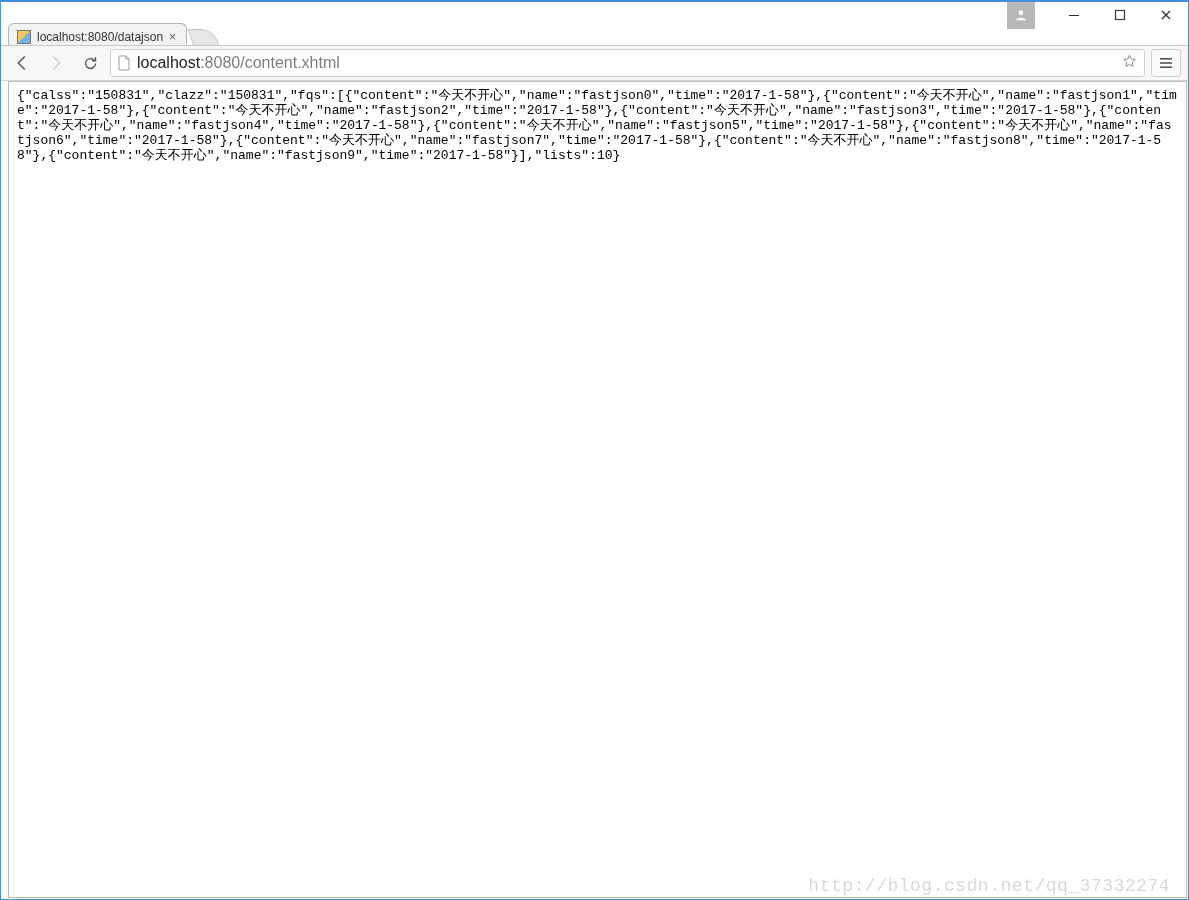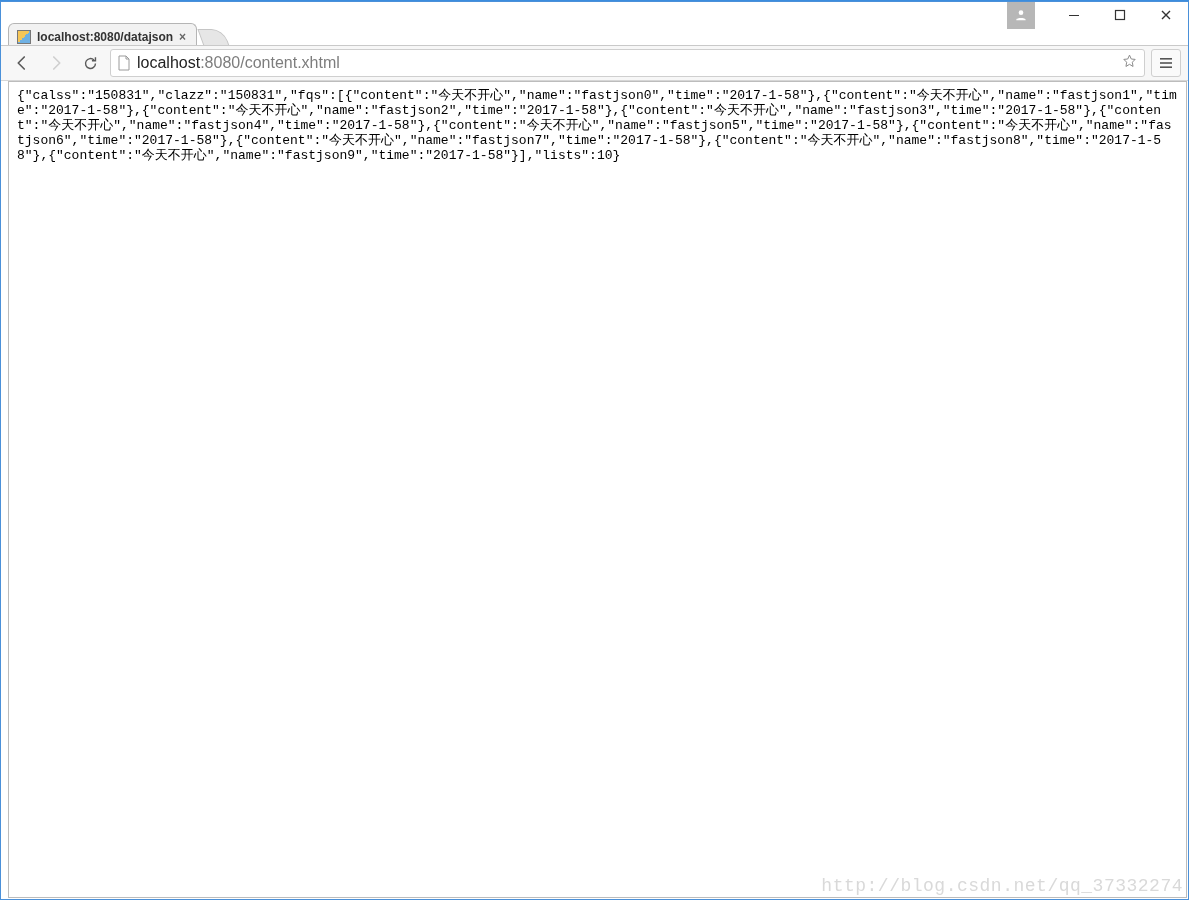--- a/index.html
+++ b/index.html
@@ -63,21 +63,20 @@
     padding: 0 10px 0 8px;
     background: #f2f2f2;
     border: 1px solid #b5b5b5;
     border-bottom: none;
     border-top-left-radius: 6px;
     border-top-right-radius: 6px;
     font-size: 12px;
     color: #333;
     gap: 6px;
     max-width: 200px;
-    font-weight: bold;
   }
   .tab .favicon {
     width: 14px; height: 14px;
     background: linear-gradient(135deg,#f7c758 0 50%,#6fb1e4 50% 100%);
     border: 1px solid #777;
   }
   .tab .tab-title { flex: 1 1 auto; white-space: nowrap; overflow: hidden; text-overflow: ellipsis; }
   .tab .close-x { color: #666; font-size: 12px; line-height: 1; }
   .tabstrip .new-tab-shadow {
     width: 26px; height: 20px;
@@ -157,21 +156,21 @@
     font-size: 13px;
     line-height: 15px;
     color: #000;
     word-break: break-all;
     white-space: normal;
   }
 
   
   .watermark {
     position: absolute;
-    right: 6px;
+    right: 19px;
     bottom: 4px;
     font-family: "Courier New", monospace;
     font-size: 18px;
     color: #d9d9d9;
     letter-spacing: 0.5px;
     pointer-events: none;
   }
 
   
   .outer-border {

